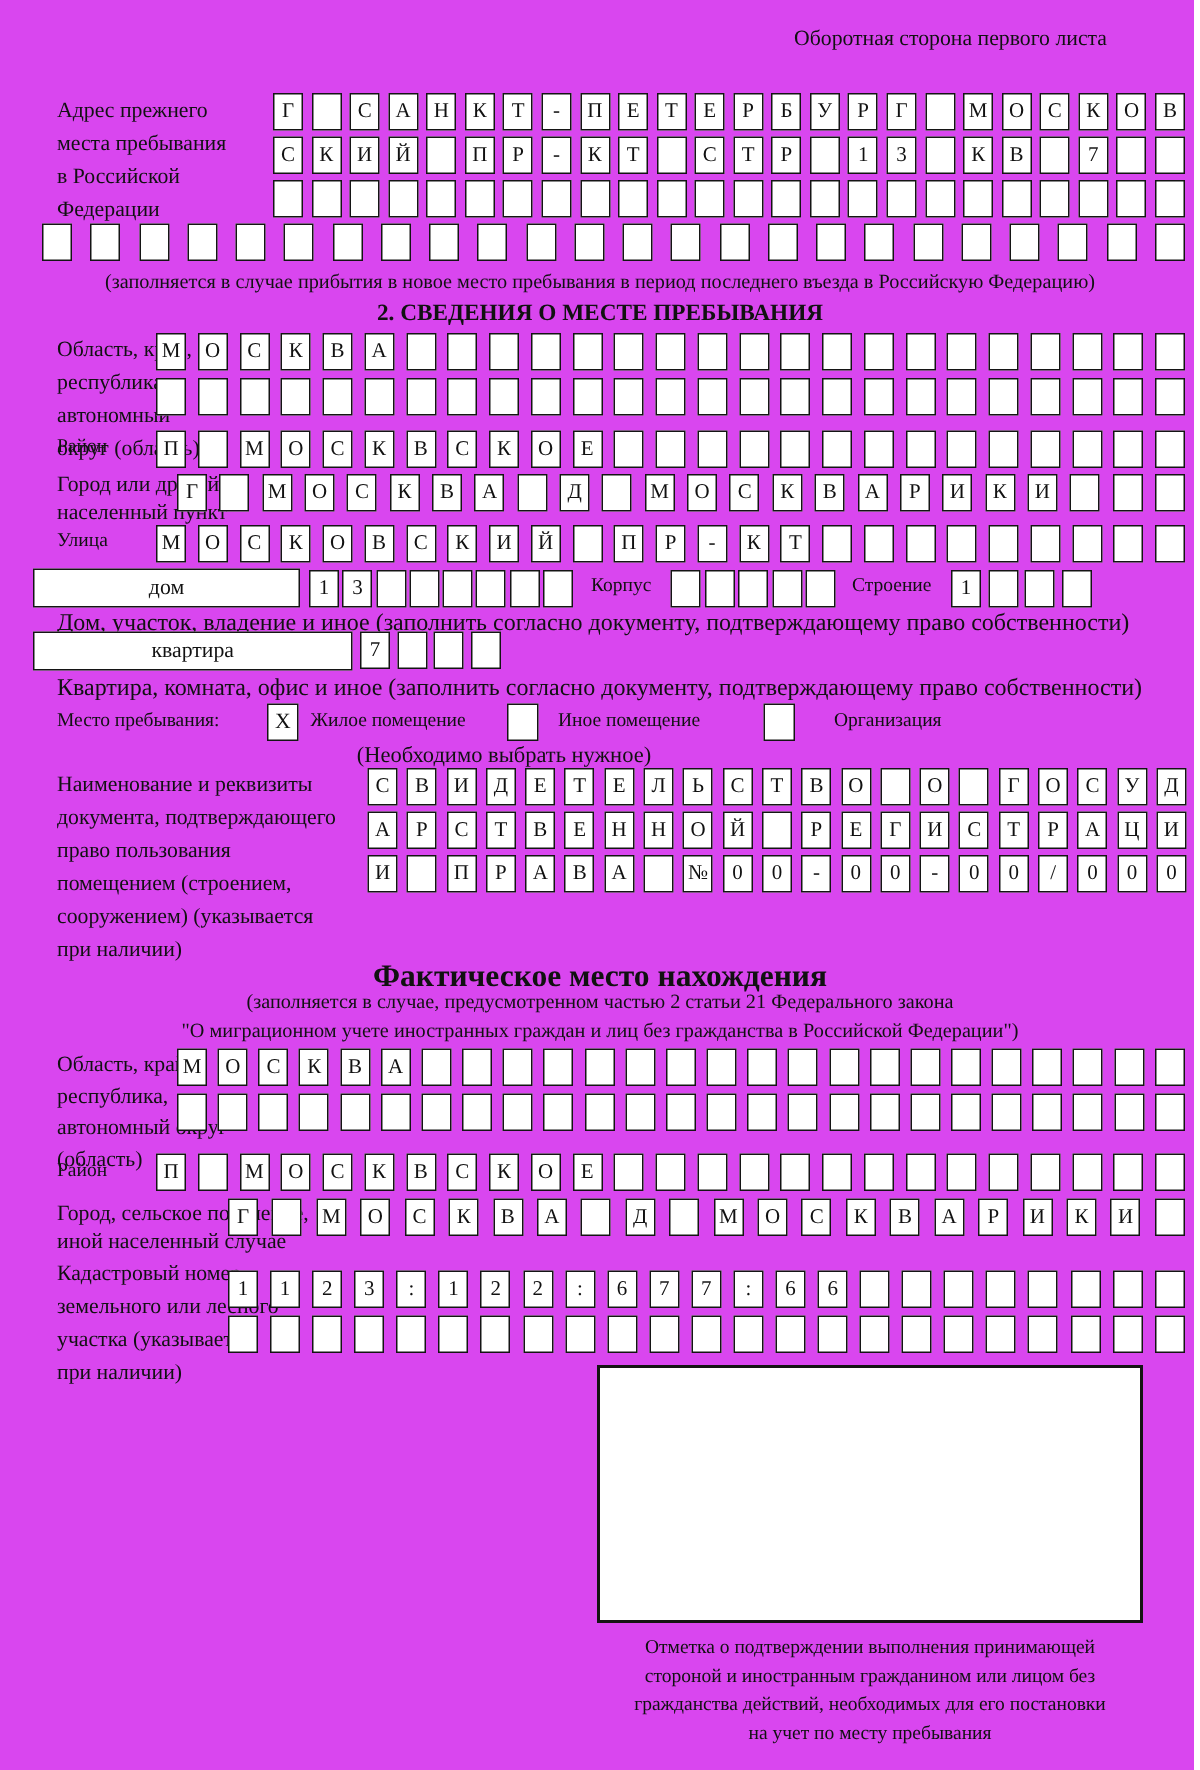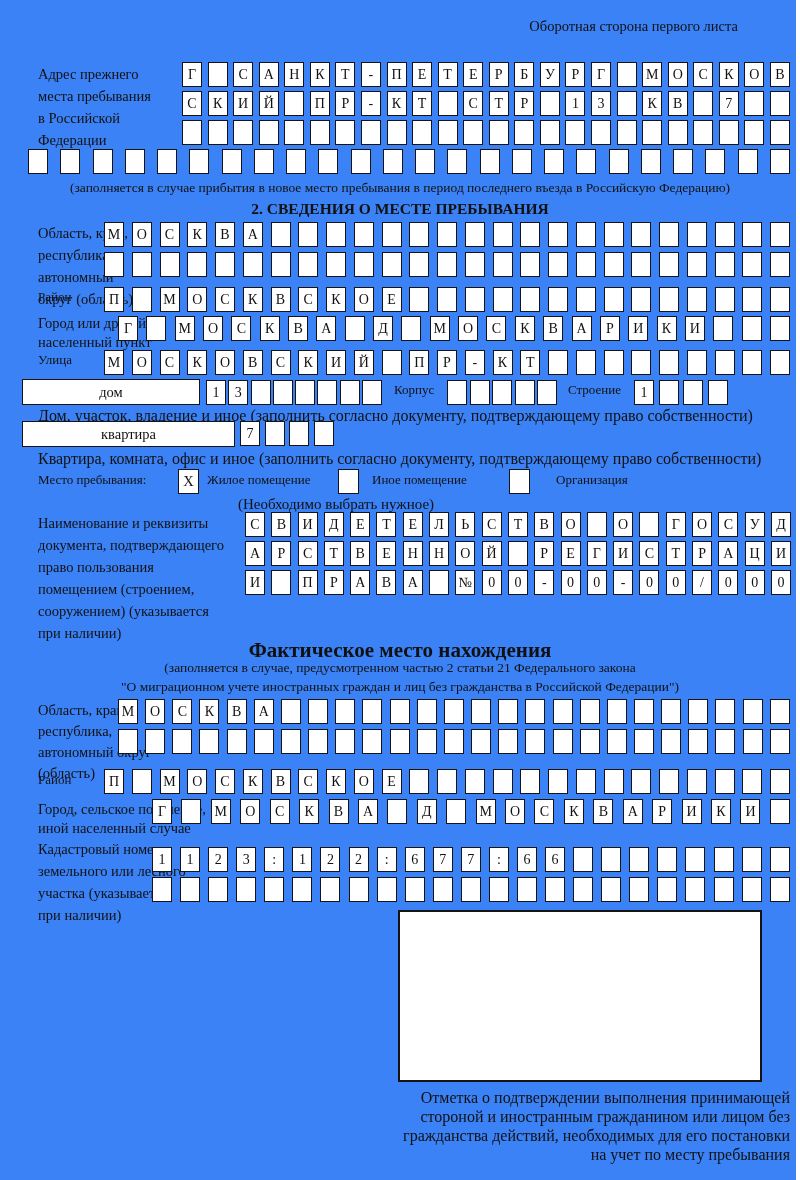--- a/index.html
+++ b/index.html
@@ -1,33 +1,33 @@
 <!DOCTYPE html>
 <html><head>
 <meta charset="utf-8">
 <style>
   html,body{margin:0;padding:0;background:#fff;}
-  #page{position:relative;width:796px;height:1180px;background:#3b82f6;overflow:hidden;
+  #page{position:relative;width:796px;height:1180px;background:#d946ef;overflow:hidden;
         font-family:"Liberation Serif", serif;color:#111;}
   .abs{position:absolute;}
   .lbl{position:absolute;font-size:14.5px;line-height:22px;}
   .lbl2{position:absolute;font-size:14.5px;line-height:19px;}
   .inline-lbl{position:absolute;font-size:13px;white-space:nowrap;}
   .note{position:absolute;left:0;width:800px;text-align:center;font-size:13.5px;}
   .note-left{position:absolute;font-size:16px;white-space:nowrap;}
   .title{position:absolute;left:0;width:800px;text-align:center;font-weight:bold;font-size:15.5px;}
   .cellrow{position:absolute;display:flex;justify-content:space-between;}
   .cell{width:20px;height:25px;border:1.6px solid #141414;box-sizing:border-box;
         display:flex;align-items:center;justify-content:center;font-size:14px;background:#fff;}
   .widebox{position:absolute;border:1.6px solid #141414;box-sizing:border-box;height:26px;
         display:flex;align-items:center;justify-content:center;font-size:14.5px;background:#fff;}
   .checkbox{position:absolute;width:21px;height:25px;border:1.6px solid #141414;box-sizing:border-box;
         display:flex;align-items:center;justify-content:center;font-size:14.5px;background:#fff;}
   .stampbox{position:absolute;border:2px solid #141414;box-sizing:border-box;background:#fff;}
-  .caption{position:absolute;text-align:right;font-size:16px;line-height:19px;}
+  .caption{position:absolute;text-align:center;font-size:13px;line-height:19px;}
 </style>
 </head>
 <body>
 
 <div id="page">
 
   <div class="abs" style="top:18px;left:400px;width:338px;text-align:right;font-size:14.5px;">Оборотная сторона первого листа</div>
 
   <div class="lbl" style="left:38px;top:63px;width:160px;">
       <div>Адрес прежнего</div>

